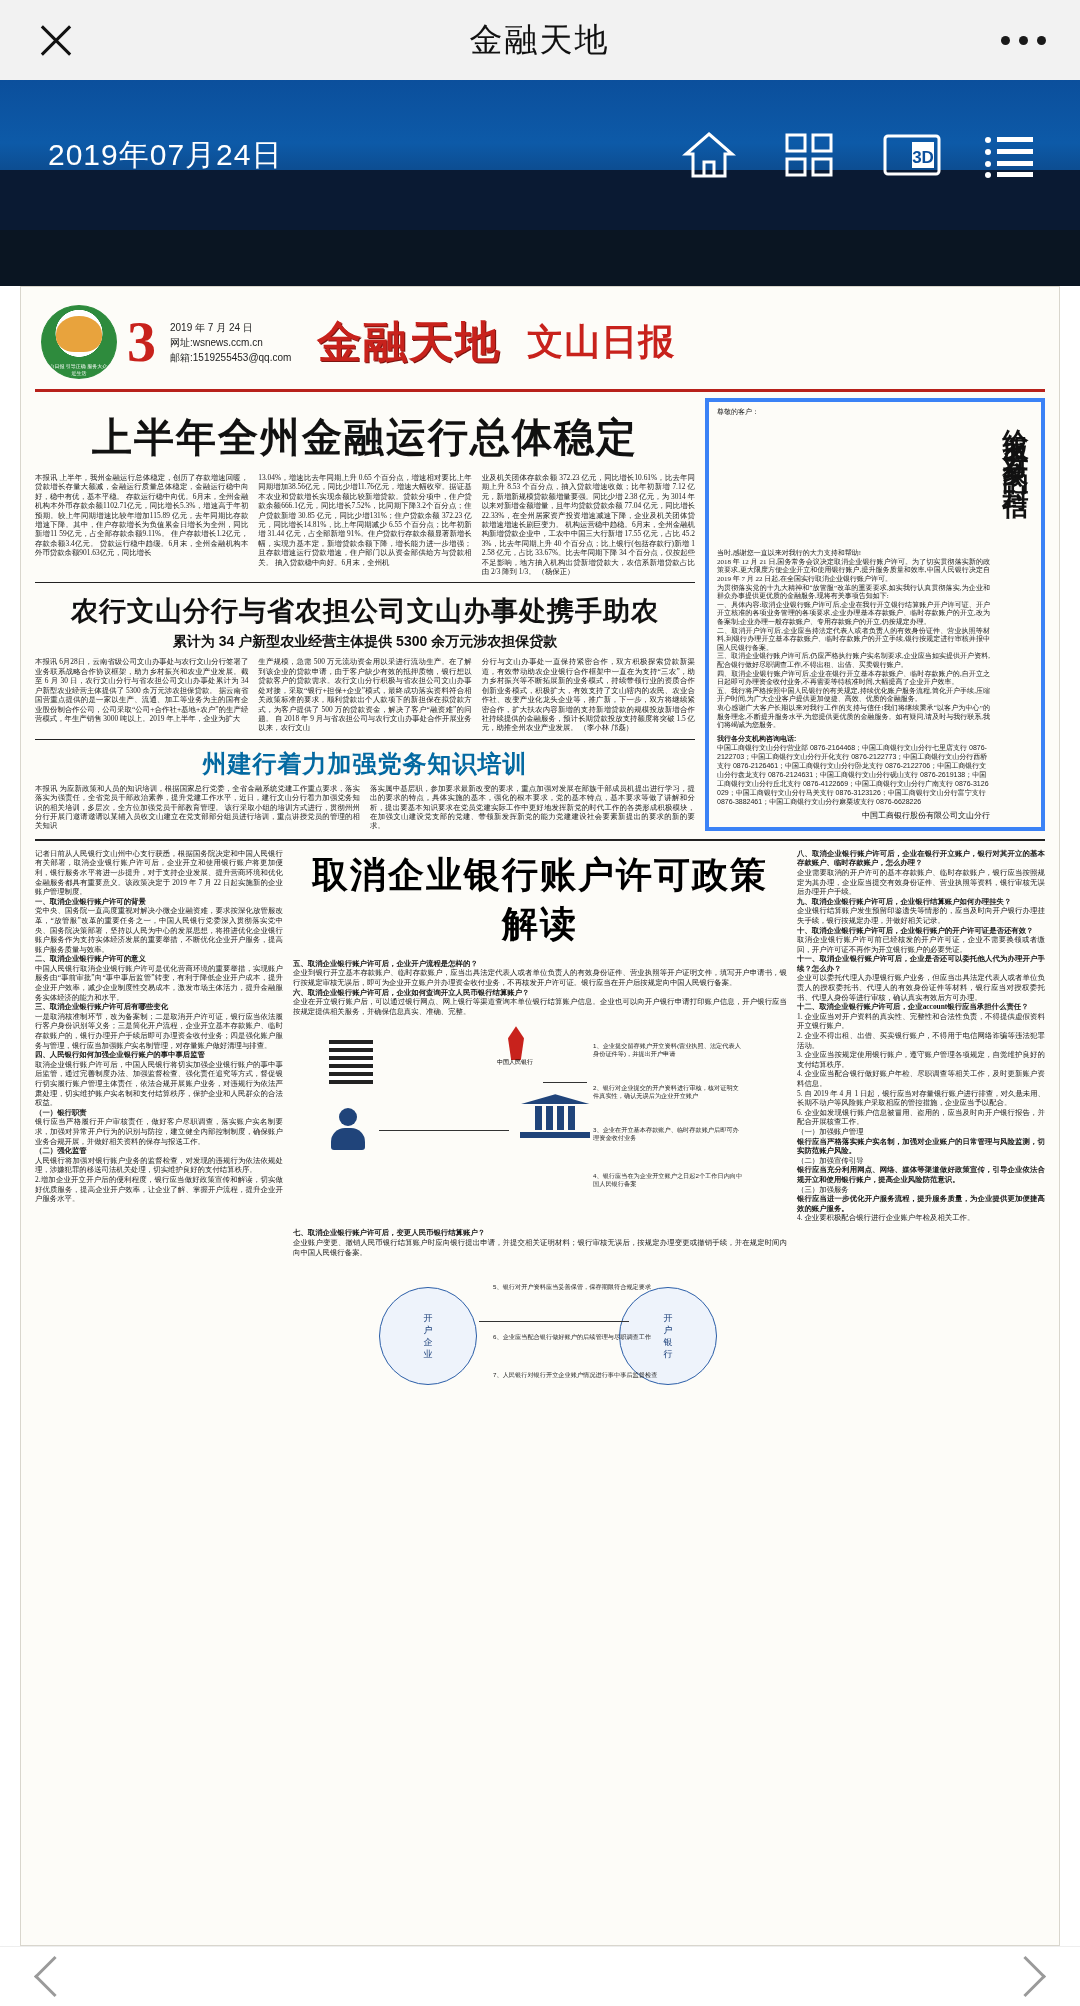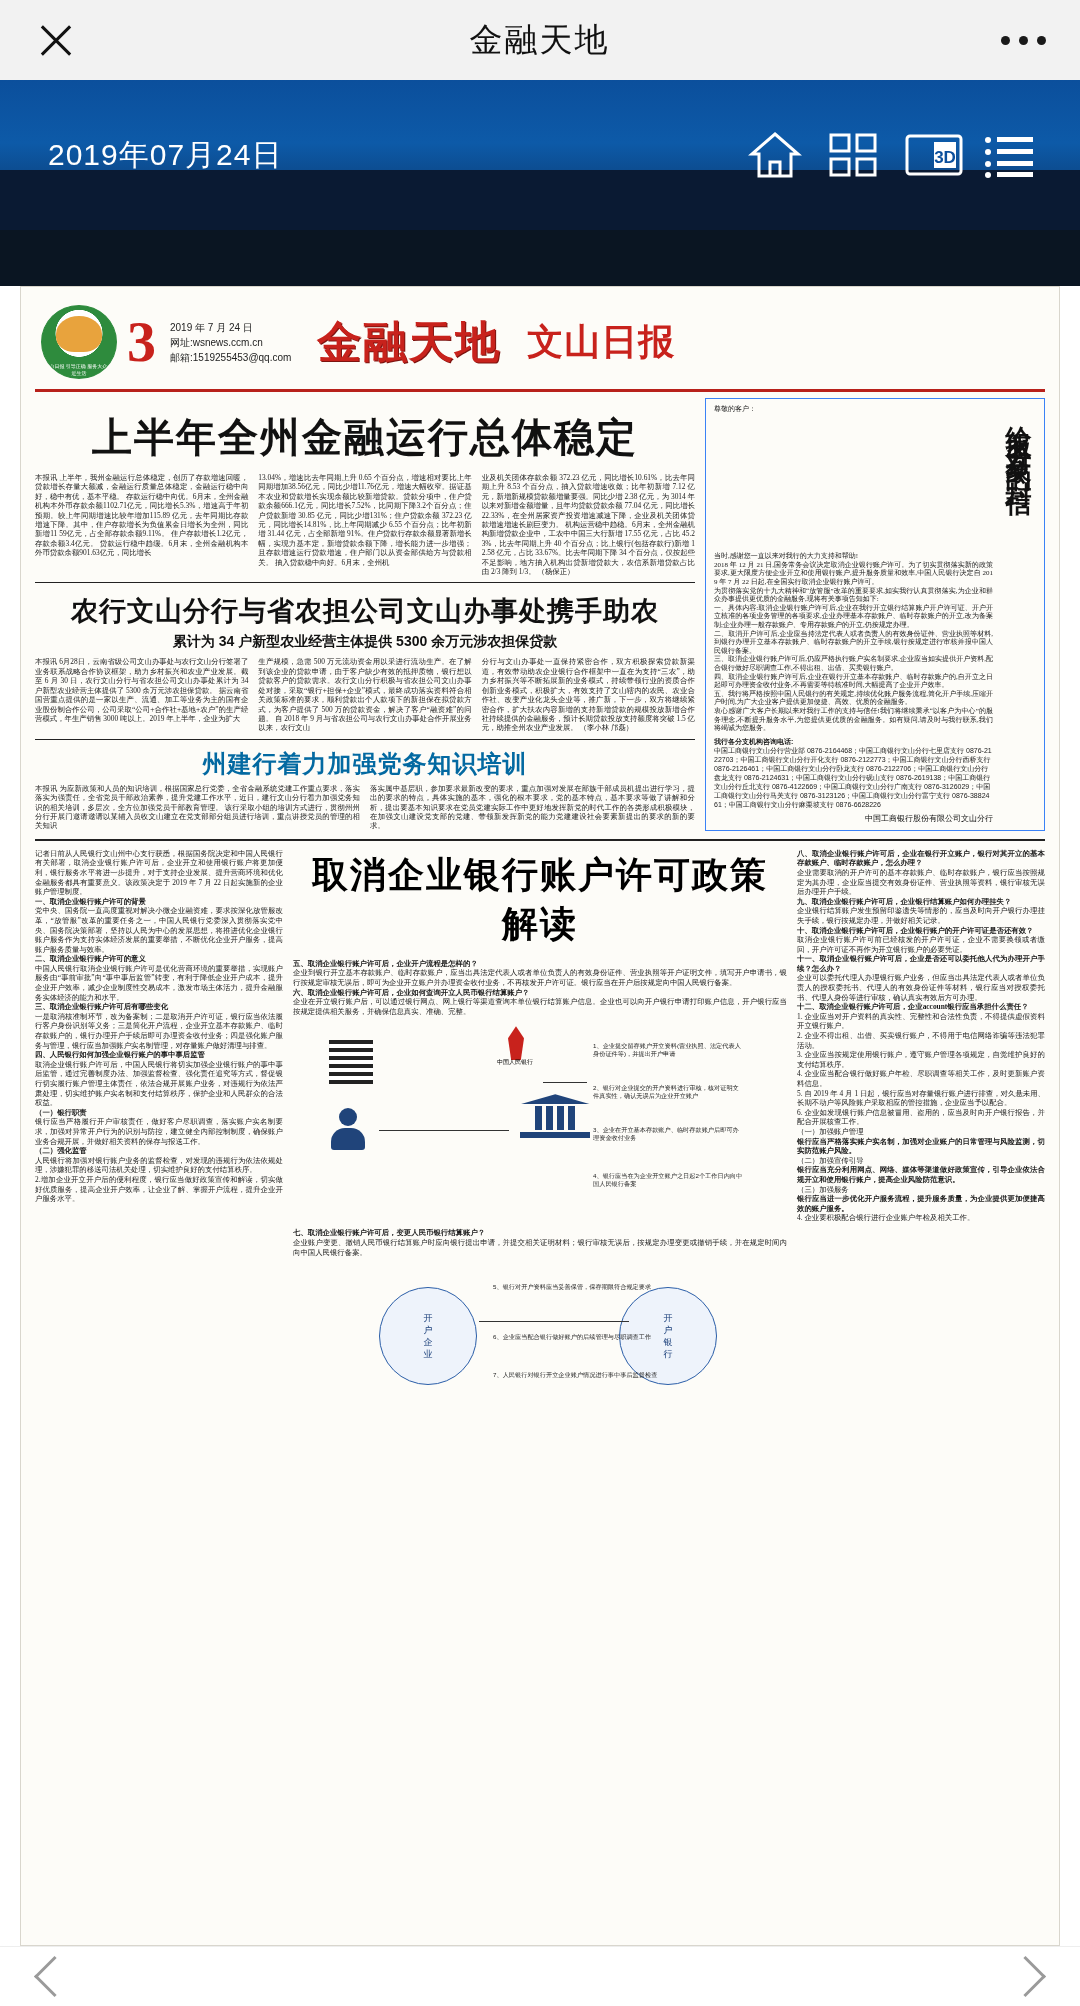--- a/index.html
+++ b/index.html
@@ -13,21 +13,21 @@
   .close-x:after{transform:rotate(-45deg);}
   .topbar-title{font-size:33px;color:#111;letter-spacing:2px;font-weight:400;}
   .dots{display:flex;gap:9px;align-items:center;cursor:pointer;}
   .dots span{width:9px;height:9px;border-radius:50%;background:#1a1a1a;display:block;}
 
   
   .bluebar{height:150px;background:linear-gradient(180deg,#0b4f9c 0%,#0d5aa8 42%,#0a2f5e 100%);
            display:flex;align-items:center;justify-content:space-between;padding:0 44px 0 48px;box-sizing:border-box;position:relative;}
   .bluebar:after{content:"";position:absolute;left:0;right:0;bottom:0;height:60px;background:#0a1a33;z-index:0;}
   .bluedate{color:#ffffff;font-size:30px;letter-spacing:1px;z-index:2;position:relative;}
-  .icons{display:flex;gap:24px;align-items:center;z-index:2;position:relative;}
+  .icons{display:flex;gap:46px;align-items:center;z-index:2;position:relative;}
   .ico{width:54px;height:50px;position:relative;cursor:pointer;}
   .ico svg{display:block;}
   .darkstrip{height:56px;background:#0a1522;}
 
   
   .paper{position:absolute;left:20px;top:286px;width:1040px;height:1660px;background:#fdfcf8;
          border:1px solid #d9d6cd;box-sizing:border-box;overflow:hidden;}
   .paper-inner{padding:10px 14px;box-sizing:border-box;}
 
   
@@ -52,21 +52,21 @@
   .rule{border-top:1px solid #222;margin:6px 0;}
 
   .cols{display:flex;gap:10px;}
   .col{flex:1;}
   .body-txt{font-size:7.4px;line-height:9.4px;color:#1a1a1a;text-align:justify;word-break:break-all;
             -webkit-hyphens:none;hyphens:none;font-family:"Liberation Serif",serif;}
 
   
   .top-sec{display:flex;gap:10px;margin-top:6px;}
   .top-left{flex:0 0 660px;}
-  .top-right{flex:1;border:1px solid #3b82f6;padding:6px 8px;box-sizing:border-box;display:flex;}
+  .top-right{flex:1;border:4px solid #3b82f6;padding:6px 8px;box-sizing:border-box;display:flex;}
   .letter-body{flex:1;font-size:7px;line-height:8.6px;text-align:justify;word-break:break-all;color:#1a1a1a;font-family:"Liberation Serif",serif;}
   .letter-title{writing-mode:vertical-rl;text-orientation:upright;font-size:26px;font-weight:700;letter-spacing:8px;
                 margin-left:8px;color:#111;font-family:"Liberation Serif",serif;white-space:nowrap;}
   .letter-sign{text-align:right;font-size:8px;margin-top:4px;color:#111;}
   .phone-lines{font-size:7px;line-height:9px;color:#1a1a1a;word-break:break-all;}
 
   
   .bot-sec{margin-top:8px;border-top:2px solid #222;padding-top:8px;display:flex;gap:10px;}
   .bot-left{flex:0 0 248px;}
   .bot-mid{flex:1;}

